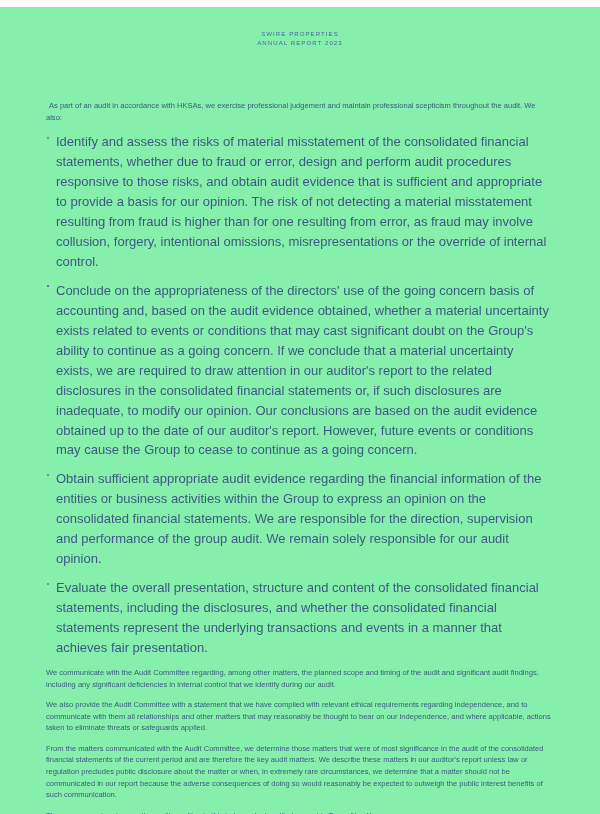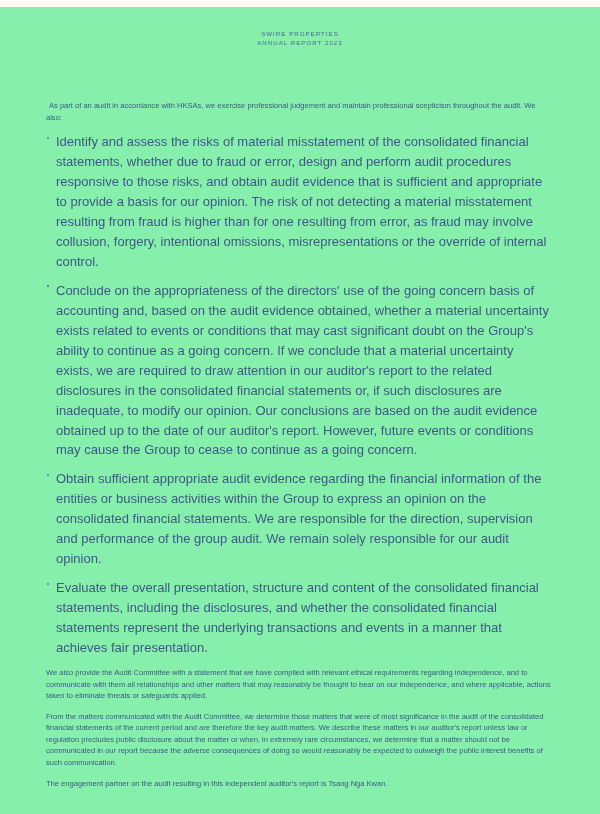--- a/index.html
+++ b/index.html
@@ -160,20 +160,21 @@
         <span class="bullet-dot"></span><span>Conclude on the appropriateness of the directors' use of the going concern basis of accounting and, based on the audit evidence obtained, whether a material uncertainty exists related to events or conditions that may cast significant doubt on the Group's ability to continue as a going concern. If we conclude that a material uncertainty exists, we are required to draw attention in our auditor's report to the related disclosures in the consolidated financial statements or, if such disclosures are inadequate, to modify our opinion. Our conclusions are based on the audit evidence obtained up to the date of our auditor's report. However, future events or conditions may cause the Group to cease to continue as a going concern.</span>
       </li>
       <li>
         <span class="bullet-dot"></span><span>Obtain sufficient appropriate audit evidence regarding the financial information of the entities or business activities within the Group to express an opinion on the consolidated financial statements. We are responsible for the direction, supervision and performance of the group audit. We remain solely responsible for our audit opinion.</span>
       </li>
       <li>
         <span class="bullet-dot"></span><span>Evaluate the overall presentation, structure and content of the consolidated financial statements, including the disclosures, and whether the consolidated financial statements represent the underlying transactions and events in a manner that achieves fair presentation.</span>
       </li>
     </ul>
 
+    <p class="para">We communicate with the Audit Committee regarding, among other matters, the planned scope and timing of the audit and significant audit findings, including any significant deficiencies in internal control that we identify during our audit.</p>
     <p class="para">We also provide the Audit Committee with a statement that we have complied with relevant ethical requirements regarding independence, and to communicate with them all relationships and other matters that may reasonably be thought to bear on our independence, and where applicable, actions taken to eliminate threats or safeguards applied.</p>
     <p class="para">From the matters communicated with the Audit Committee, we determine those matters that were of most significance in the audit of the consolidated financial statements of the current period and are therefore the key audit matters. We describe these matters in our auditor's report unless law or regulation precludes public disclosure about the matter or when, in extremely rare circumstances, we determine that a matter should not be communicated in our report because the adverse consequences of doing so would reasonably be expected to outweigh the public interest benefits of such communication.</p>
     <p class="para tight">The engagement partner on the audit resulting in this independent auditor's report is Tsang Nga Kwan.</p>
 
 
   </div>
 
 
 </div>
 

